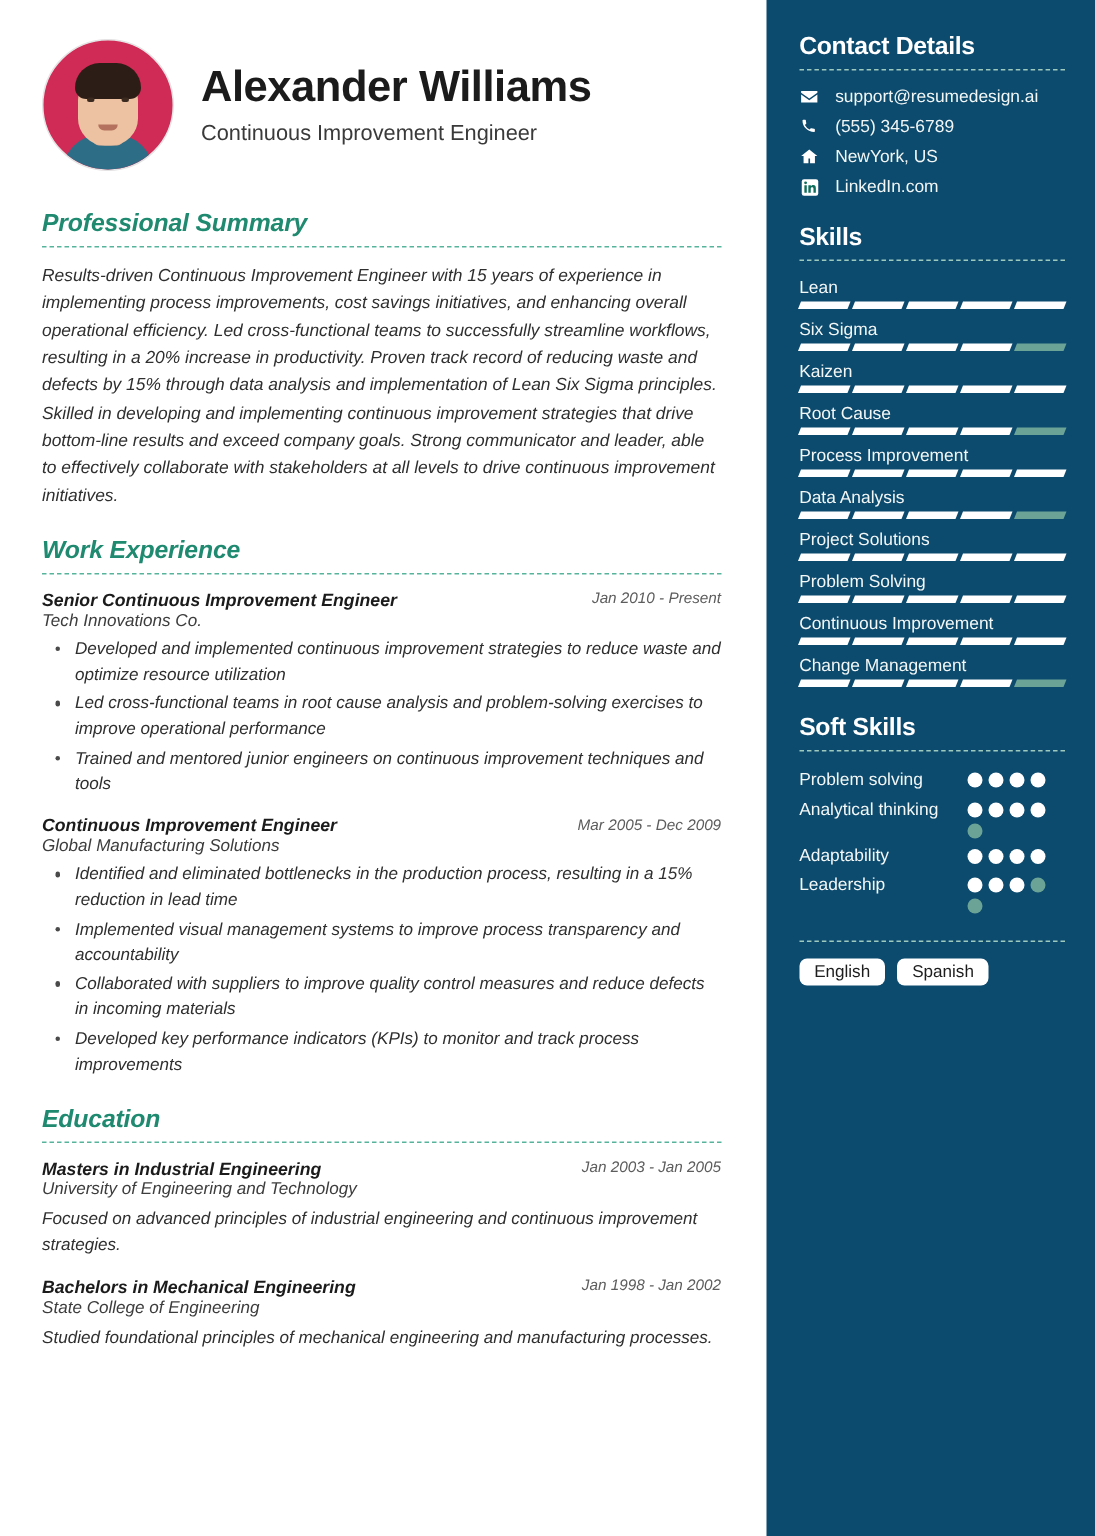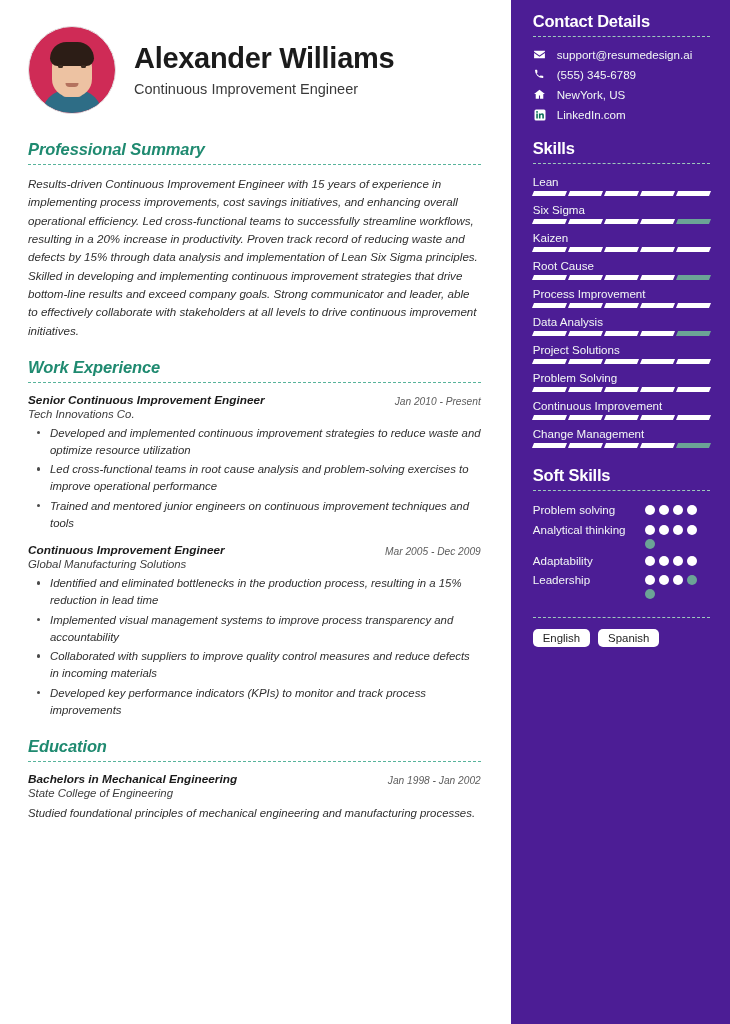--- a/index.html
+++ b/index.html
@@ -48,41 +48,41 @@
     margin-bottom:5px;
   }
   .dashes{
     height:1px; border-bottom:1.6px dashed #57b49b; margin-bottom:10px;
   }
   .section{ margin-bottom:18px;font-style:italic; }
 
   .summary{ font-size:11.6px; line-height:1.58; color:#2f2f2f; text-align:left; }
 
   .job{ margin-bottom:4px; }
-  .job-row{ display:flex; justify-content:space-between; align-items:flex-end; }
+  .job-row{ display:flex; justify-content:space-between; align-items:center; }
   .job-title{ font-size:11.8px; font-weight:700; color:#1b1b1b; }
   .job-date{ font-size:10.2px; color:#5d5d5d; white-space:nowrap; padding-left:10px; }
   .job-org{ font-size:11.4px; color:#3d3d3d; margin-top:1px; margin-bottom:5px; }
 
   ul.bullets{ list-style:none; margin:0 0 12px 0; padding:0; }
   ul.bullets li{
     position:relative; padding-left:22px; font-size:11.4px; line-height:1.47;
     color:#2f2f2f; margin-bottom:3px;
   }
   ul.bullets li:before{
     content:""; position:absolute; left:9px; top:6px;
     width:3.4px; height:3.4px; border-radius:50%; background:#4a4a4a;
   }
 
   .edu{ margin-bottom:12px; }
   .edu-desc{ font-size:11.4px; line-height:1.5; color:#2f2f2f; margin-top:6px; }
 
   
   .sidebar{
-    width:244px; background:#4c1d95; color:#fff; padding:12px 20px 0 22px;
+    width:244px; background:#0c4a6e; color:#fff; padding:22px 20px 0 22px;
   }
   .sb-title{ font-size:16.5px; font-weight:700; color:#fff; margin-bottom:5px; letter-spacing:-0.2px; }
   .sb-dashes{ height:1px; border-bottom:1.6px dashed #9ec9bd; margin-bottom:11px; }
   .sb-section{ margin-bottom:18px; }
 
   .contact-item{ display:flex; align-items:center; gap:10px; margin-bottom:7px; font-size:11.6px; color:#f2f7f5; }
   .ci-icon{ width:14px; display:flex; align-items:center; justify-content:center; flex:none; }
   .ci-icon svg{ display:block; fill:#ffffff; }
 
   .skill{ margin-bottom:7px; }
@@ -166,20 +166,28 @@
           </div>
         </div>
     </div>
 
     <div class="section">
       <div class="sec-title">Education</div>
       <div class="dashes"></div>
       <div id="education-list">
           <div class="edu">
             <div class="job-row">
+              <div class="job-title">Masters in Industrial Engineering</div>
+              <div class="job-date">Jan 2003 - Jan 2005</div>
+            </div>
+            <div class="job-org">University of Engineering and Technology</div>
+            <div class="edu-desc">Focused on advanced principles of industrial engineering and continuous improvement strategies.</div>
+          </div>
+          <div class="edu">
+            <div class="job-row">
               <div class="job-title">Bachelors in Mechanical Engineering</div>
               <div class="job-date">Jan 1998 - Jan 2002</div>
             </div>
             <div class="job-org">State College of Engineering</div>
             <div class="edu-desc">Studied foundational principles of mechanical engineering and manufacturing processes.</div>
           </div>
         </div>
     </div>
 
   </div>

